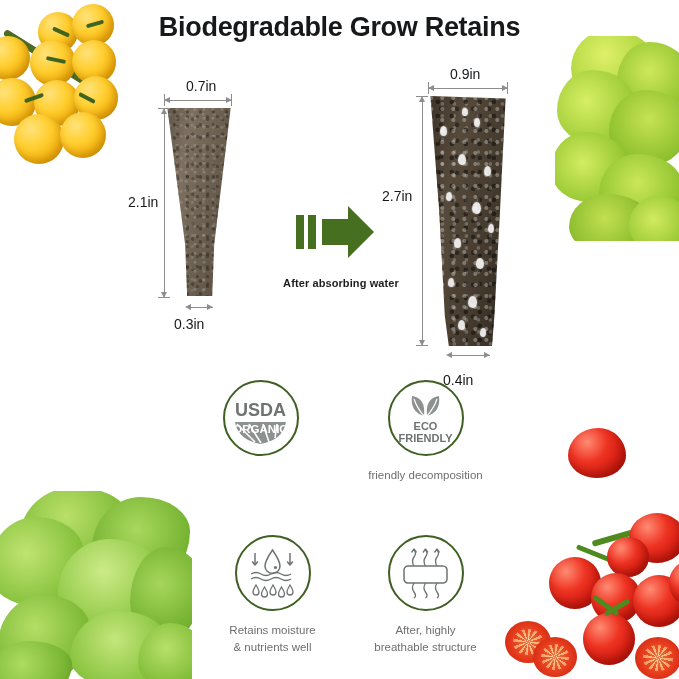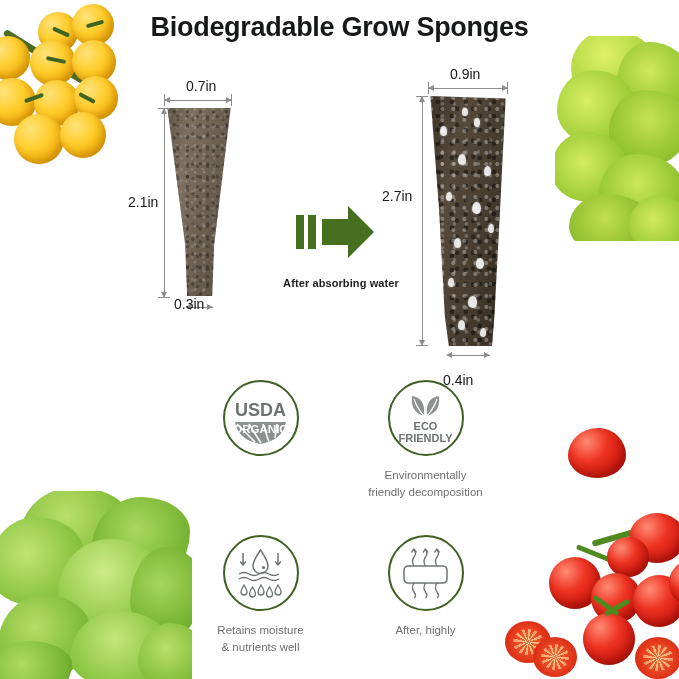--- a/index.html
+++ b/index.html
@@ -99,21 +99,21 @@
                  font-size:11px;color:#1d1d1d;font-weight:bold;letter-spacing:.1px;}
 
   
   .features{position:absolute;left:178px;top:380px;width:330px;height:290px;}
   .feature{position:absolute;width:165px;text-align:center;}
   .badge{width:76px;height:76px;border-radius:50%;border:2.5px solid #3f6022;
          margin:0 auto;position:relative;box-sizing:border-box;background:#fff;}
   .feature-caption{margin-top:11px;font-size:11.5px;line-height:1.45;color:#6f6f6f;}
   .f1{left:0;top:0;}
   .f2{left:165px;top:0;}
-  .f3{left:0;top:155px;}
+  .f3{left:12px;top:155px;}
   .f4{left:165px;top:155px;}
 </style>
 </head>
 <body>
 
 <div id="page">
 
   <div class="photo" id="ph-yellow">
     <div class="vine" style="left:2px;top:62px;width:112px;height:7px;transform:rotate(32deg);"></div>
     <div class="vine" style="left:44px;top:40px;width:60px;height:5px;transform:rotate(-18deg);"></div>
@@ -171,21 +171,21 @@
     <div class="gstem" style="left:120px;top:114px;width:28px;height:5px;transform:rotate(-30deg);"></div>
     <div class="rhalf" style="left:22px;top:130px;width:46px;height:42px;"></div>
     <div class="rhalf" style="left:50px;top:146px;width:44px;height:40px;"></div>
     <div class="rhalf" style="left:152px;top:146px;width:46px;height:42px;"></div>
   </div>
 
   <div class="photo" id="ph-lone">
     <div class="rtom"></div>
   </div>
 
-  <div class="title">Biodegradable Grow Sponges</div>
+  <div class="title">Biodegradable Grow Retains</div>
 
   <div class="sponge-area">
 
     <div class="dimlabel" style="left:186px;top:20px;">0.7in</div>
     <div class="dimline dimh" style="left:164px;top:42px;width:68px;"></div>
     <div class="arrowL" style="left:164px;top:38.5px;"></div>
     <div class="arrowR" style="left:226px;top:38.5px;"></div>
     <div class="tick" style="left:164px;top:36px;width:1px;height:12px;"></div>
     <div class="tick" style="left:231px;top:36px;width:1px;height:12px;"></div>
 
@@ -195,21 +195,21 @@
     <div class="dimlabel" style="left:128px;top:136px;">2.1in</div>
     <div class="dimline dimv" style="left:164px;top:50px;height:190px;"></div>
     <div class="arrowU" style="left:160.5px;top:50px;"></div>
     <div class="arrowD" style="left:160.5px;top:234px;"></div>
     <div class="tick" style="left:158px;top:50px;width:12px;height:1px;"></div>
     <div class="tick" style="left:158px;top:239px;width:12px;height:1px;"></div>
 
     <div class="dimline dimh" style="left:187px;top:249px;width:26px;"></div>
     <div class="arrowL" style="left:185px;top:245.5px;"></div>
     <div class="arrowR" style="left:207px;top:245.5px;"></div>
-    <div class="dimlabel" style="left:174px;top:238px;">0.3in</div>
+    <div class="dimlabel" style="left:174px;top:258px;">0.3in</div>
 
     <div class="growarrow">
       <svg width="78" height="52" viewBox="0 0 78 52" aria-hidden="true">
         <rect x="0" y="9" width="8" height="34" fill="#46701f"></rect>
         <rect x="12" y="9" width="8" height="34" fill="#46701f"></rect>
         <path d="M26 13 H52 V0 L78 26 L52 52 V39 H26 Z" fill="#46701f"></path>
       </svg>
     </div>
     <div class="arrow-caption">After absorbing water</div>
 
@@ -272,21 +272,20 @@
         <svg width="71" height="71" viewBox="0 0 71 71" aria-hidden="true">
           <path d="M34 34 Q20 30 22 14 Q36 16 34 34 Z" fill="#8d9190"></path>
           <path d="M37 34 Q51 30 49 14 Q35 16 37 34 Z" fill="#8d9190"></path>
           <path d="M34 34 Q27 26 24 17" stroke="#ffffff" stroke-width="1.2" fill="none"></path>
           <path d="M37 34 Q44 26 47 17" stroke="#ffffff" stroke-width="1.2" fill="none"></path>
           <text x="35.5" y="48" text-anchor="middle" font-family="Liberation Sans, sans-serif" font-size="11" font-weight="bold" fill="#6e7372">ECO</text>
           <text x="35.5" y="60" text-anchor="middle" font-family="Liberation Sans, sans-serif" font-size="11" font-weight="bold" fill="#6e7372">FRIENDLY</text>
         </svg>
       </div>
       <div class="feature-caption">
-        <div>Environmentally</div>
         <div>friendly decomposition</div>
       </div>
     </div>
 
     <div class="feature f3">
       <div class="badge">
         <svg width="71" height="71" viewBox="0 0 71 71" aria-hidden="true" stroke="#6e7372" fill="none" stroke-width="1.5">
           <path d="M35.5 13 Q43 24 43 29 A7.5 7.5 0 0 1 28 29 Q28 24 35.5 13 Z"></path>
           <circle cx="38.5" cy="30.5" r="1.6" fill="#6e7372" stroke="none"></circle>
           <path d="M18 16 V27"></path>
@@ -318,16 +317,17 @@
           <path d="M33 15.5 L35.5 12 L38 15.5" stroke-linejoin="round" stroke-width="1.3"></path>
           <path d="M47 29 q-3 -5 0 -9 t0 -7" stroke-width="1.3"></path>
           <path d="M44.5 15.5 L47 12 L49.5 15.5" stroke-linejoin="round" stroke-width="1.3"></path>
           <path d="M24 46 q-3 5 0 9 t0 6" stroke-width="1.3"></path>
           <path d="M35.5 46 q-3 5 0 9 t0 6" stroke-width="1.3"></path>
           <path d="M47 46 q-3 5 0 9 t0 6" stroke-width="1.3"></path>
         </svg>
       </div>
       <div class="feature-caption">
         <div>After, highly</div>
+        <div>breathable structure</div>
       </div>
     </div>
   </div>
 </div>
 
 </body></html>

